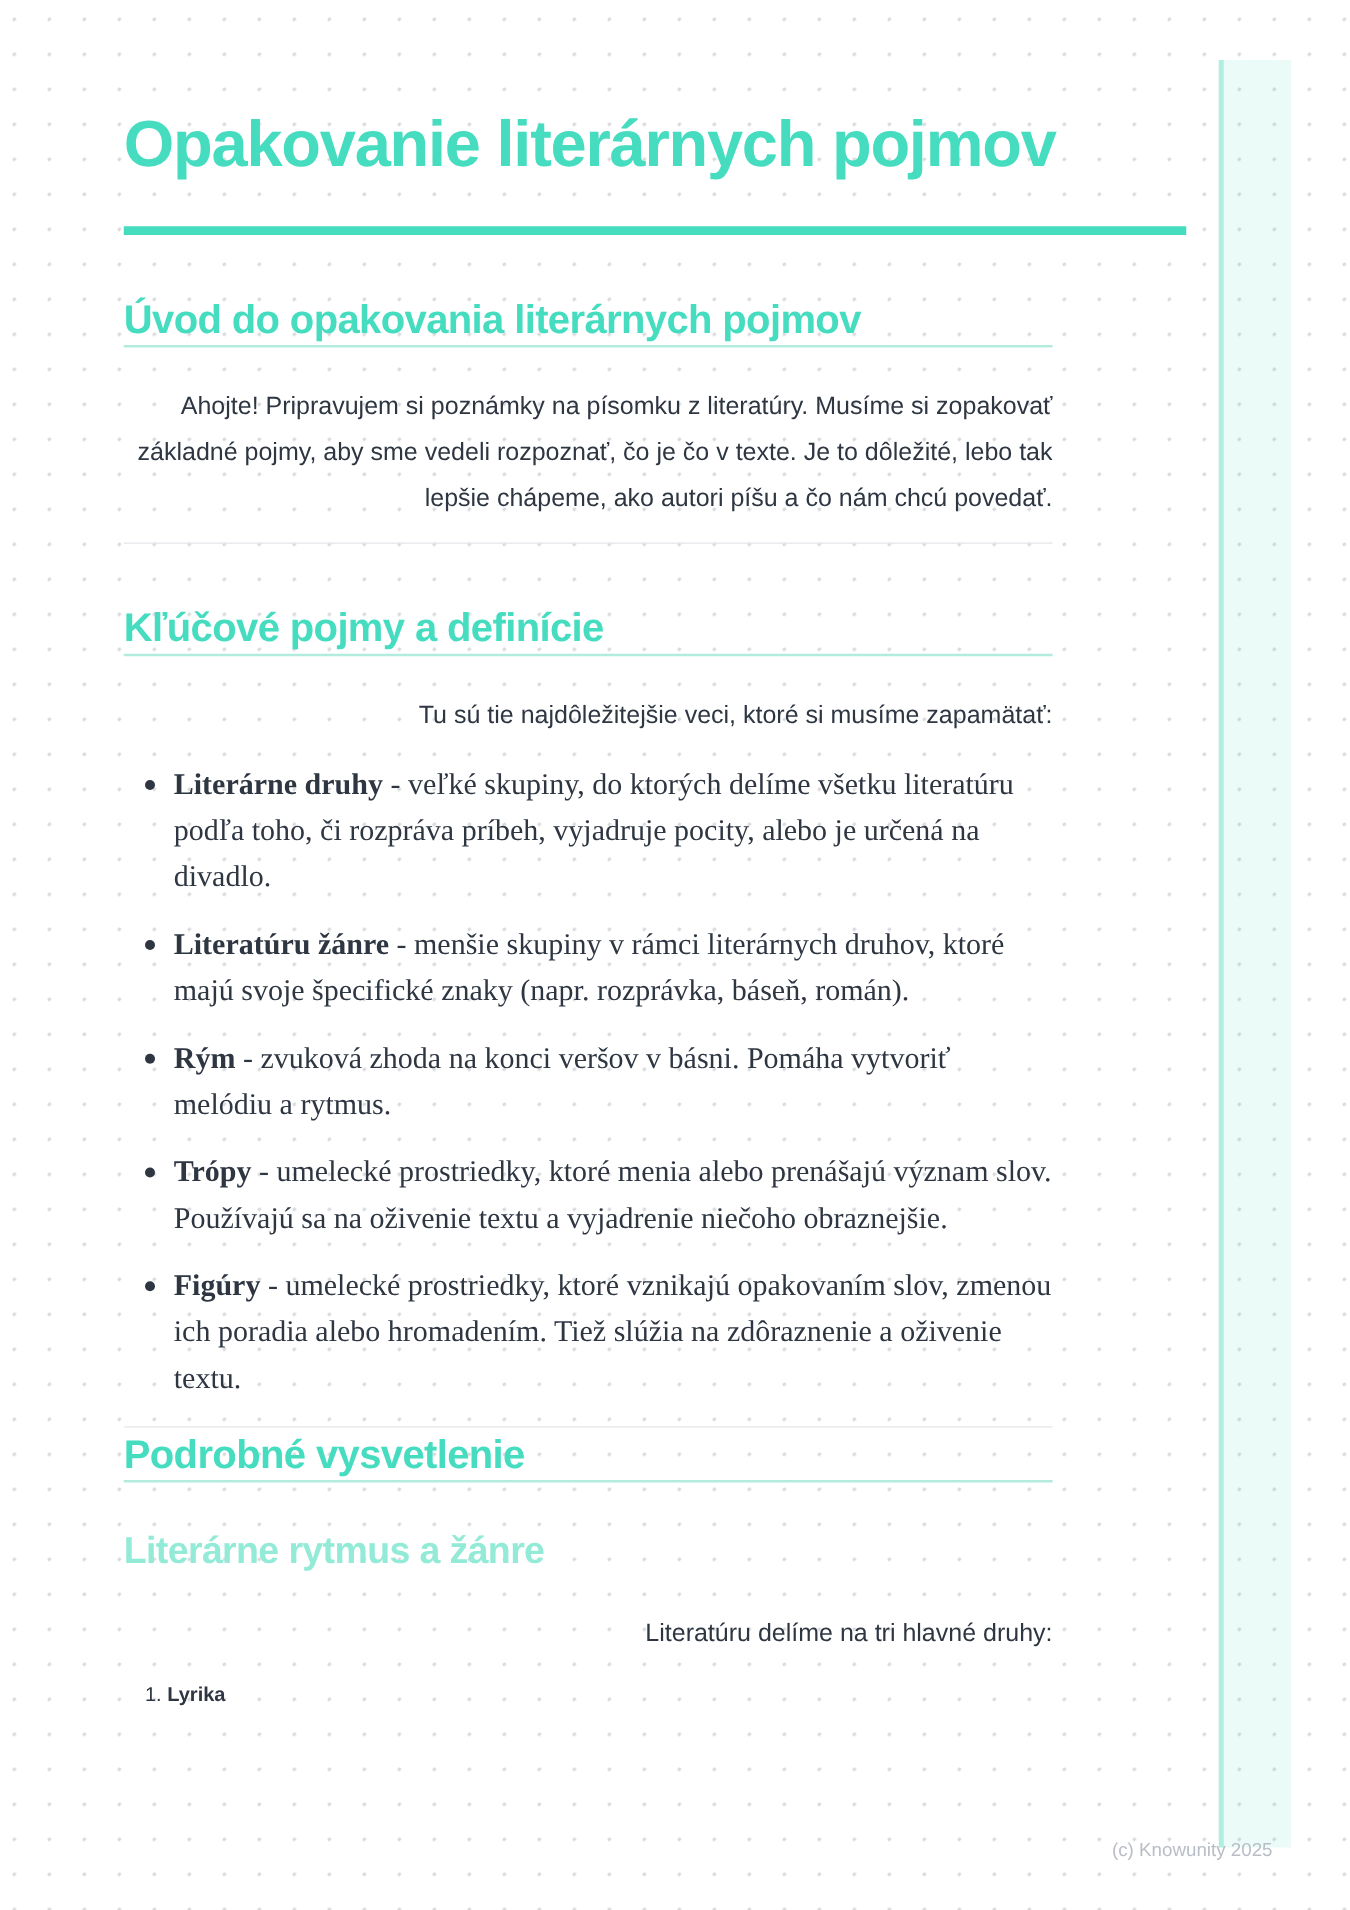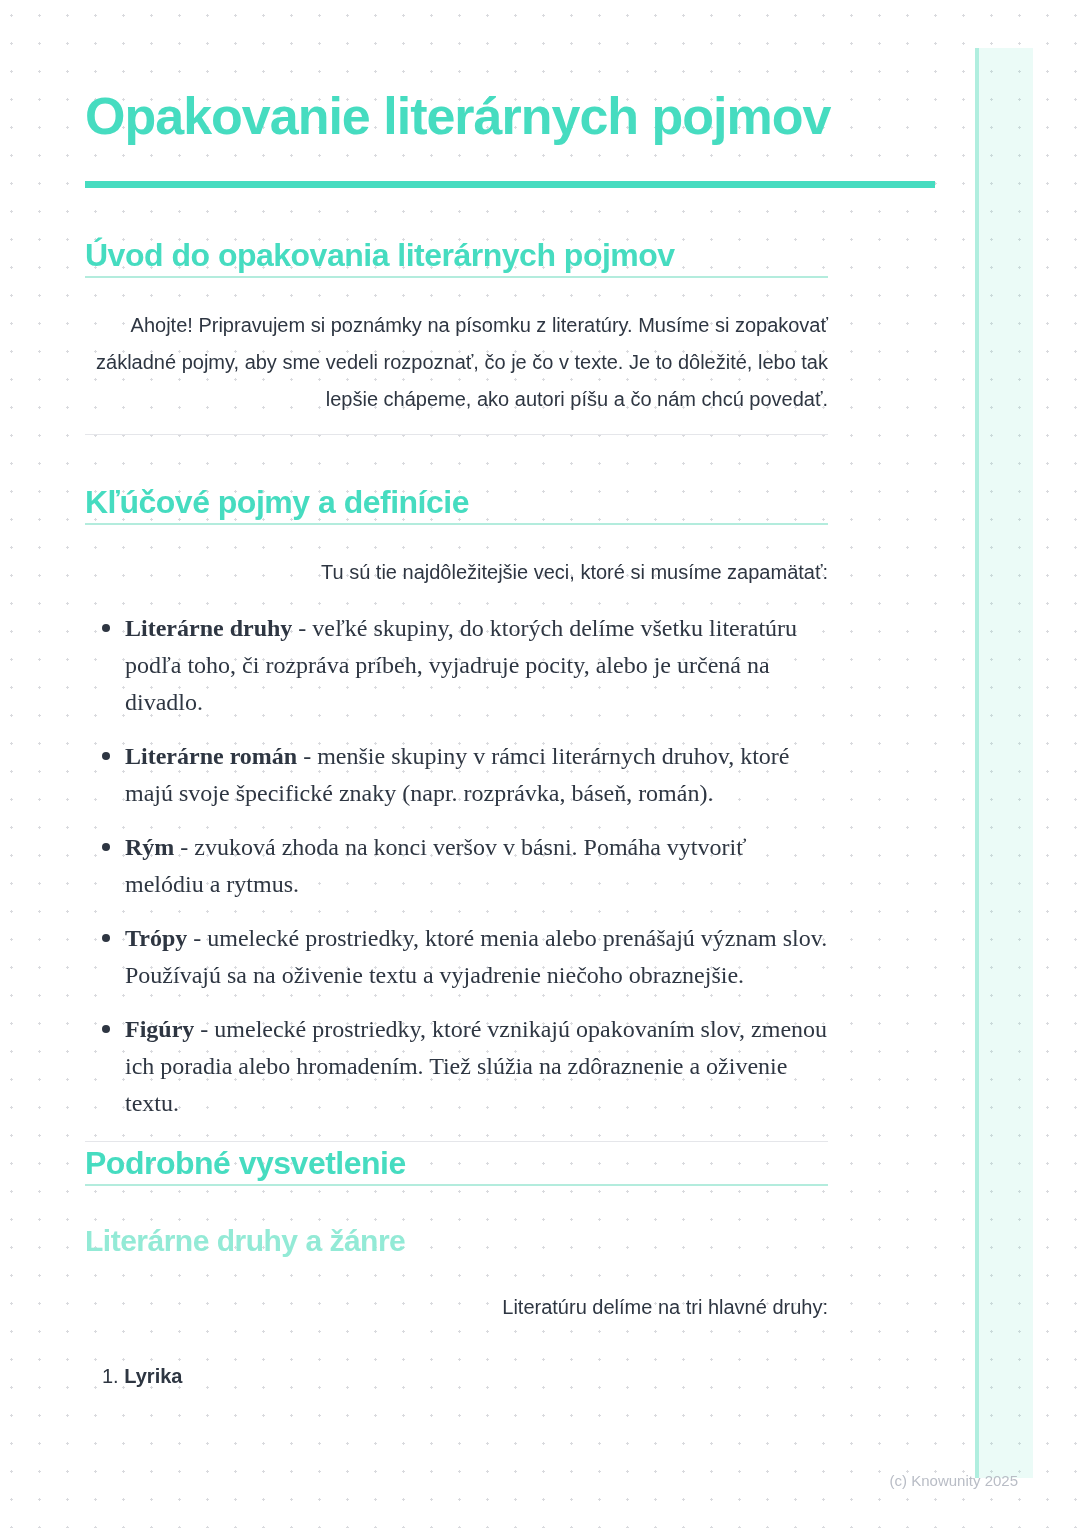--- a/index.html
+++ b/index.html
@@ -27,21 +27,21 @@
   }
   .side-band{
     position:absolute;
     left:975px; top:48px;
     width:58px; height:1430px;
     background:var(--accent-pale);
     border-left:4px solid var(--accent-edge);
   }
   .content{
     position:absolute;
-    left:85px; top:0;
+    left:99px; top:0;
     width:850px;
   }
   h1{
     margin-top:82px;
     font-size:52px;
     line-height:69px;
     font-weight:800;
     letter-spacing:-1px;
     color:var(--accent);
   }
@@ -99,23 +99,23 @@
   ul.terms li::before{
     content:"";
     position:absolute;
     left:17px; top:14px;
     width:8px; height:8px;
     border-radius:50%;
     background:var(--text);
   }
   .term{font-weight:700;}
   .ol-item{
-    margin-top:32px;
+    margin-top:12px;
     padding-left:17px;
-    font-size:20px;
+    font-size:16px;
     line-height:37px;
   }
   .ol-label{font-weight:700;}
   .copyright{
     position:absolute;
     top:1432px; right:62px;
     font-size:15px;
     color:var(--muted);
     z-index:2;
     margin-top:40px;
@@ -134,30 +134,30 @@
   <h2 class="h2-intro">Úvod do opakovania literárnych pojmov</h2>
   <p>Ahojte! Pripravujem si poznámky na písomku z literatúry. Musíme si zopakovať základné pojmy, aby sme vedeli rozpoznať, čo je čo v texte. Je to dôležité, lebo tak lepšie chápeme, ako autori píšu a čo nám chcú povedať.</p>
 
   <div class="divider"></div>
 
   <h2 class="h2-key">Kľúčové pojmy a definície</h2>
   <p>Tu sú tie najdôležitejšie veci, ktoré si musíme zapamätať:</p>
 
   <ul class="terms">
     <li><span class="term">Literárne druhy</span> <span>- veľké skupiny, do ktorých delíme všetku literatúru podľa toho, či rozpráva príbeh, vyjadruje pocity, alebo je určená na divadlo.</span></li>
-    <li><span class="term">Literárne román</span> <span>- menšie skupiny v rámci literárnych druhov, ktoré majú svoje špecifické znaky (napr. rozprávka, báseň, román).</span></li>
+    <li><span class="term">Literatúru žánre</span> <span>- menšie skupiny v rámci literárnych druhov, ktoré majú svoje špecifické znaky (napr. rozprávka, báseň, román).</span></li>
     <li><span class="term">Rým</span> <span>- zvuková zhoda na konci veršov v básni. Pomáha vytvoriť melódiu a rytmus.</span></li>
     <li><span class="term">Trópy</span> <span>- umelecké prostriedky, ktoré menia alebo prenášajú význam slov. Používajú sa na oživenie textu a vyjadrenie niečoho obraznejšie.</span></li>
     <li><span class="term">Figúry</span> <span>- umelecké prostriedky, ktoré vznikajú opakovaním slov, zmenou ich poradia alebo hromadením. Tiež slúžia na zdôraznenie a oživenie textu.</span></li>
   </ul>
 
   <div class="divider divider-2"></div>
 
   <h2 class="h2-detail">Podrobné vysvetlenie</h2>
-  <h3>Literárne druhy a žánre</h3>
+  <h3>Literárne rytmus a žánre</h3>
   <p>Literatúru delíme na tri hlavné druhy:</p>
 
   <div class="ol-item">
     <span class="ol-number">1.</span>
     <span class="ol-label">Lyrika</span>
   </div>
 
 </div>
 
 <div class="copyright">(c) Knowunity 2025</div>

